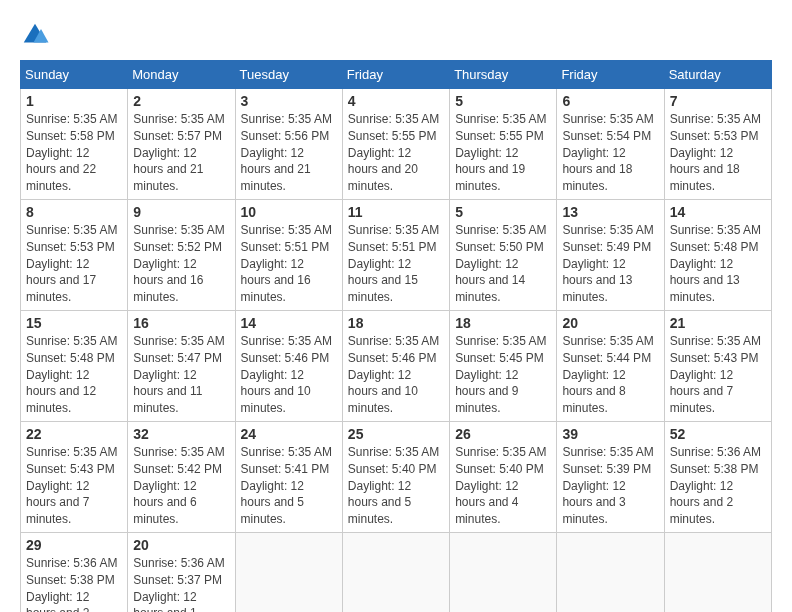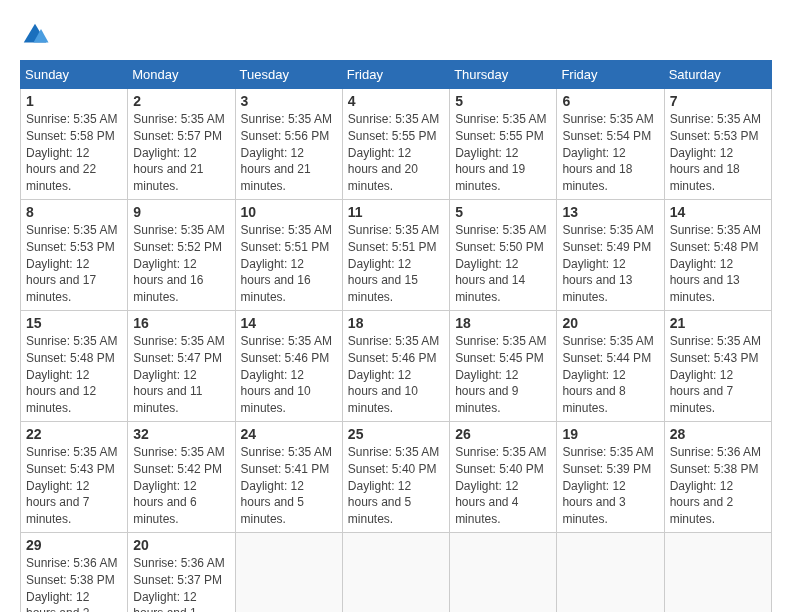--- a/index.html
+++ b/index.html
@@ -221,25 +221,25 @@
         </td>
         <td>
           <span class="day-num">25</span>
           <div class="day-detail">Sunrise: 5:35 AM<br>Sunset: 5:40 PM<br>Daylight: 12 hours and 5 minutes.</div>
         </td>
         <td>
           <span class="day-num">26</span>
           <div class="day-detail">Sunrise: 5:35 AM<br>Sunset: 5:40 PM<br>Daylight: 12 hours and 4 minutes.</div>
         </td>
         <td>
-          <span class="day-num">19</span>
+          <span class="day-num">39</span>
           <div class="day-detail">Sunrise: 5:35 AM<br>Sunset: 5:39 PM<br>Daylight: 12 hours and 3 minutes.</div>
         </td>
         <td>
-          <span class="day-num">28</span>
+          <span class="day-num">52</span>
           <div class="day-detail">Sunrise: 5:36 AM<br>Sunset: 5:38 PM<br>Daylight: 12 hours and 2 minutes.</div>
         </td>
       </tr>
       <tr>
         <td>
           <span class="day-num">29</span>
           <div class="day-detail">Sunrise: 5:36 AM<br>Sunset: 5:38 PM<br>Daylight: 12 hours and 2 minutes.</div>
         </td>
         <td>
           <span class="day-num">20</span>

